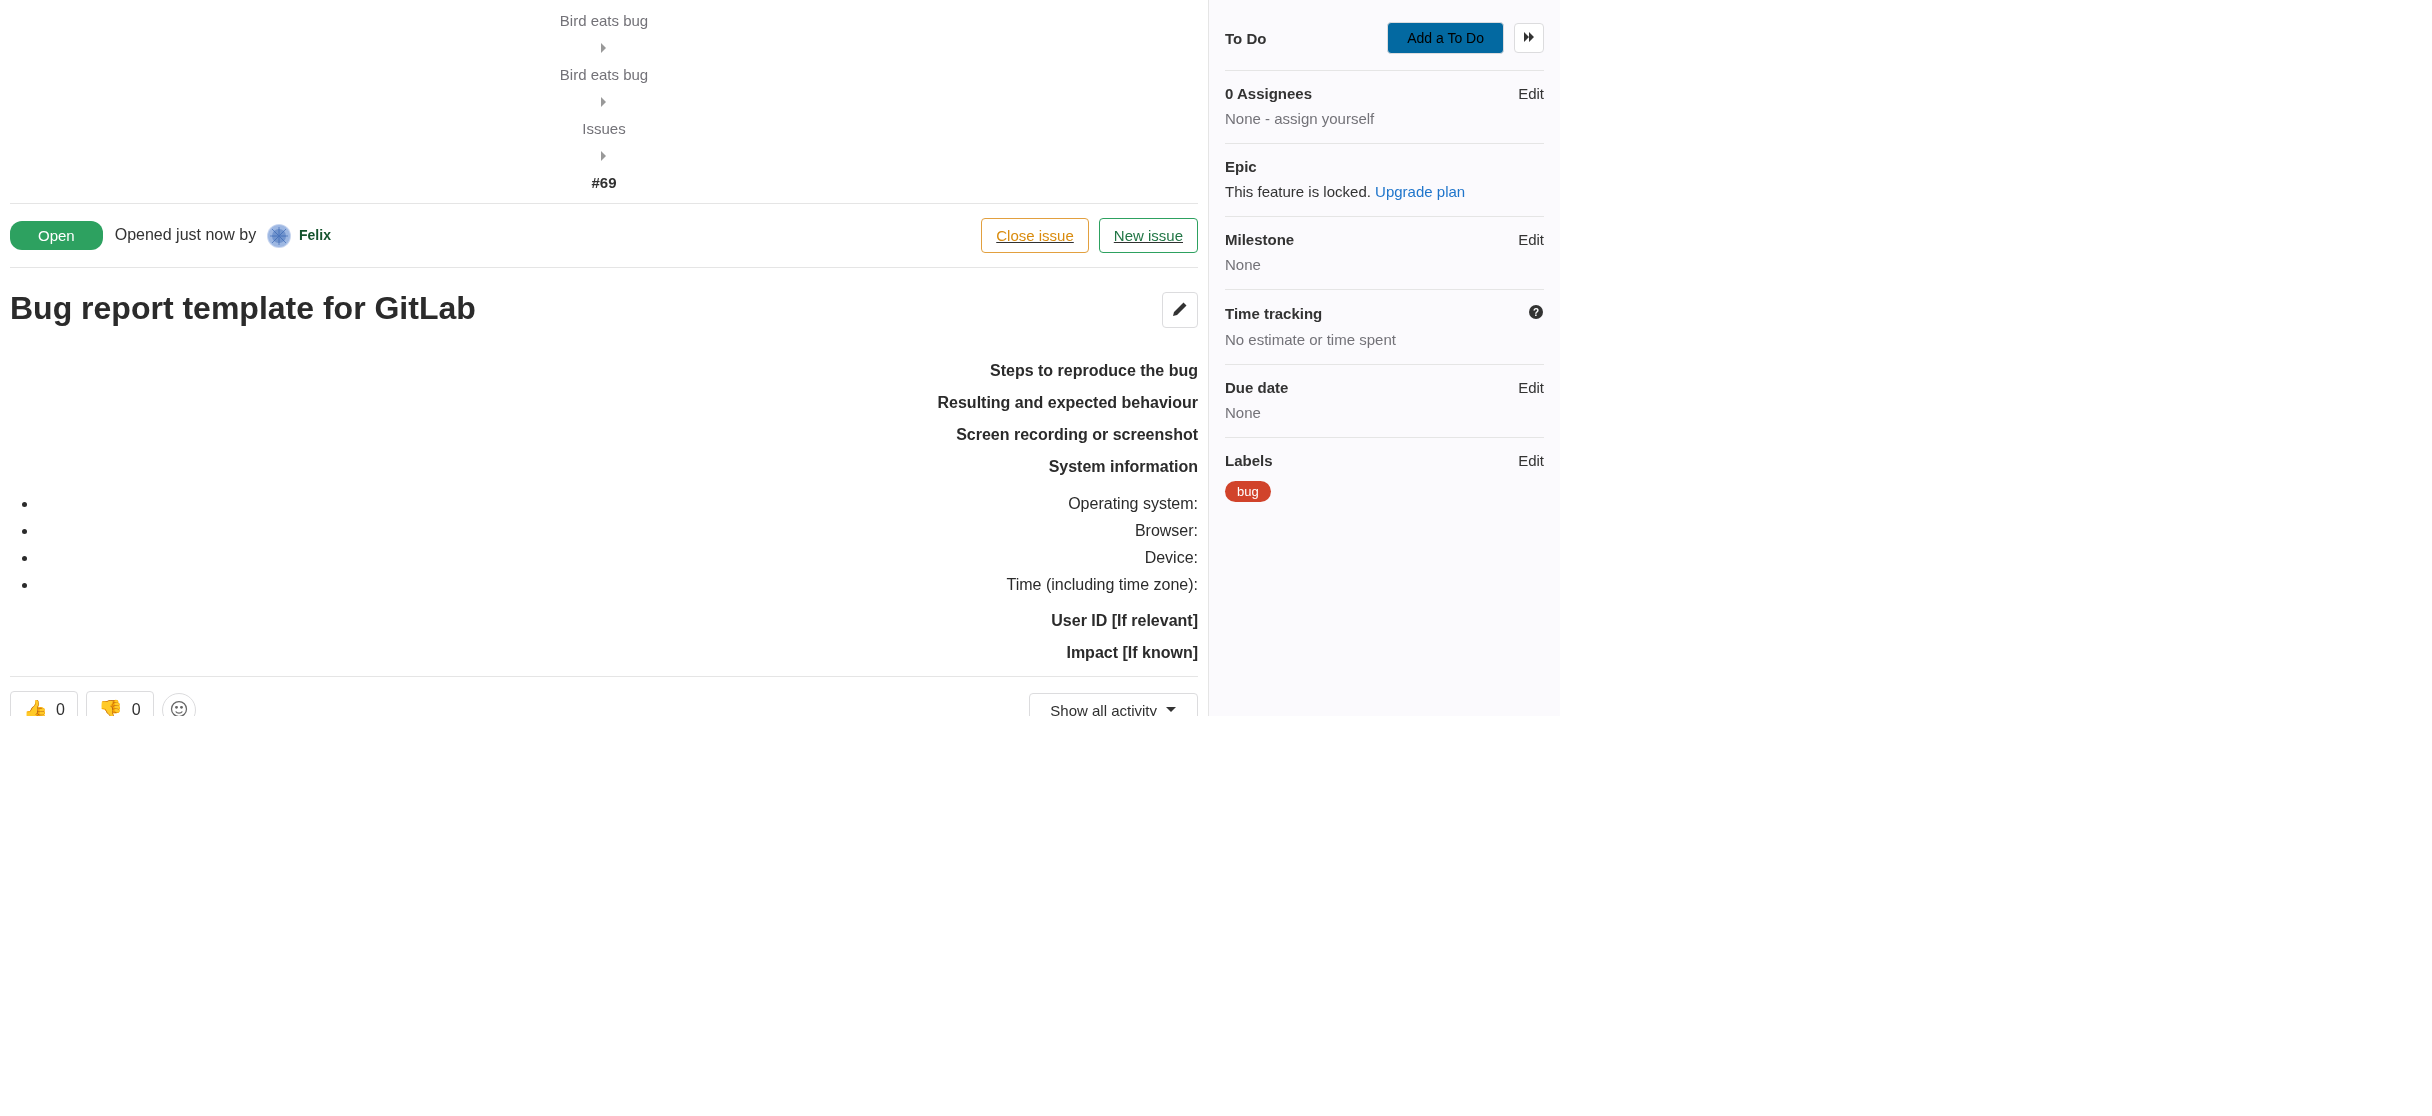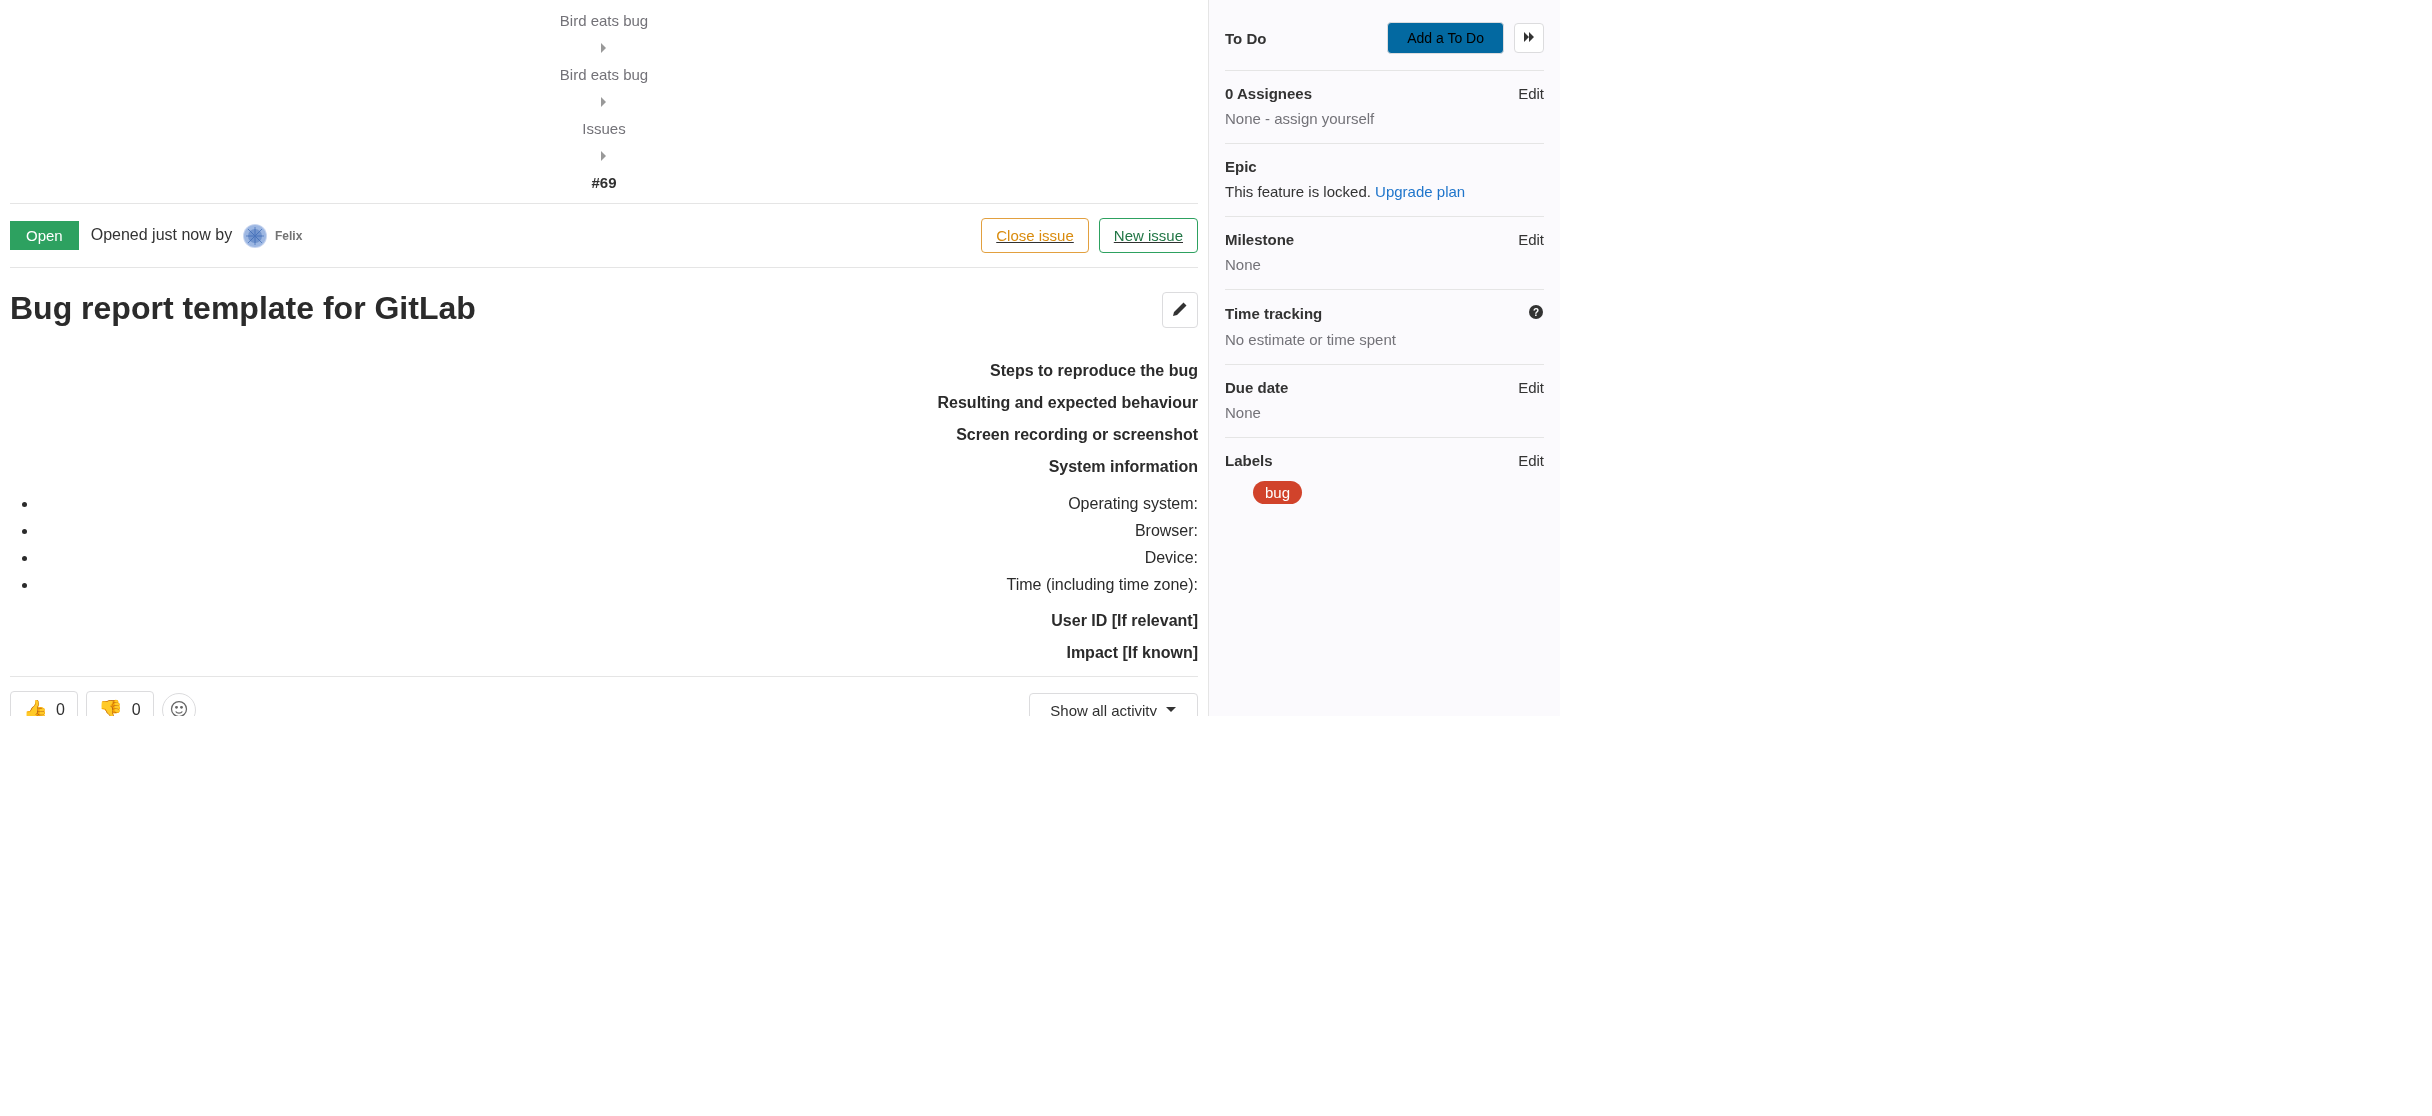--- a/index.html
+++ b/index.html
@@ -34,33 +34,33 @@
   .issue-header {
     display: flex;
     align-items: center;
     padding: 14px 0;
     border-bottom: 1px solid #e5e5e5;
   }
   .status-badge {
     background: #2da160;
     color: #fff;
     font-weight: 500;
-    padding: 6px 16px;
-    border-radius: 0;
+    padding: 6px 28px;
+    border-radius: 12px;
     font-size: 15px;
   }
   .opened-text { margin-left: 12px; font-size: 16px; color: #333; }
   .avatar {
     width: 24px; height: 24px; border-radius: 50%;
     display: inline-block; vertical-align: middle; margin: 0 4px 0 6px;
     background: #c8d6f0;
     position: relative;
   }
   .avatar svg { width: 24px; height: 24px; }
-  .author { font-weight: 600; font-size: 12px; color: #737373; }
+  .author { font-weight: 600; font-size: 14px; color: #14532d; }
   .header-actions { margin-left: auto; display: flex; gap: 10px; text-decoration: underline; }
   .btn {
     border: 1px solid #dcdcde;
     background: #fff;
     border-radius: 4px;
     padding: 8px 14px;
     font-size: 15px;
     cursor: pointer;
     color: #303030;
   }
@@ -187,23 +187,22 @@
   .sb-collapse svg { width: 14px; height: 14px; fill: #333; }
   .sb-body { margin-top: 8px; color: #737278; font-size: 15px; }
   .sb-body .link { color: #1f75cb; cursor: pointer; }
   .sb-body .locked { color: #333; }
   .label-chip {
     display: inline-block;
     background: #d1432b;
     color: #fff;
     border-radius: 12px;
     padding: 3px 12px;
-    font-size: 15px;
+    font-size: 13px;
     margin-top: 4px;
-    margin-left: 28px;
   }
   .help-icon { margin-left: auto; }
   .help-icon svg { width: 16px; height: 16px; fill: #333; }
   .chev-down { display: inline-flex; margin-left: 4px; vertical-align: middle; }
   .chev-down svg { width: 12px; height: 12px; fill: #1f75cb; }
 </style>
 </head>
 <body>
 
 <div class="main-col">

